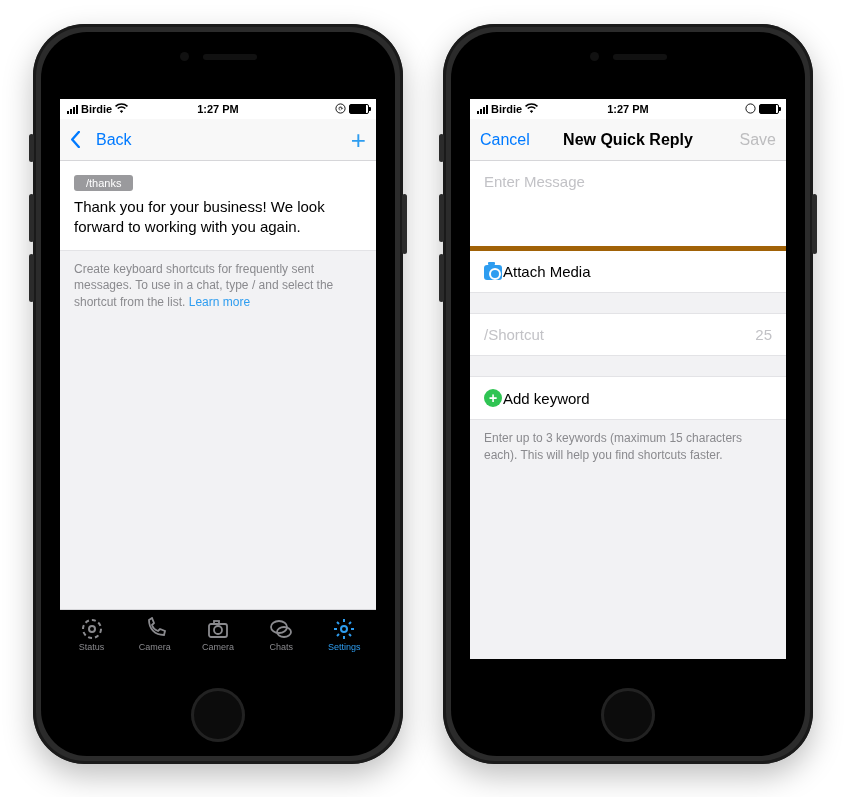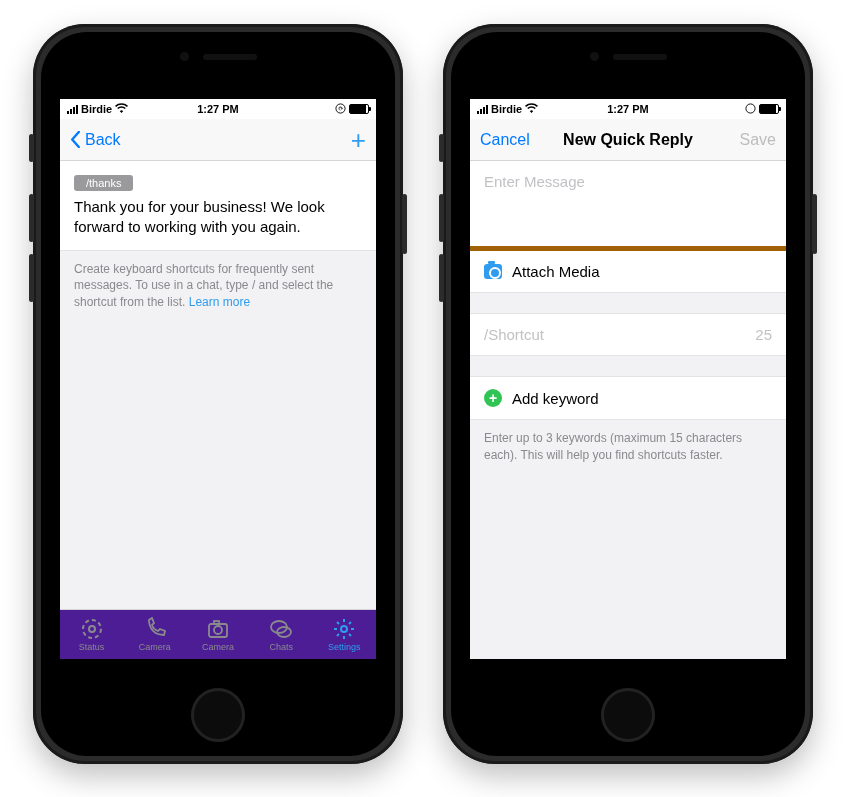--- a/index.html
+++ b/index.html
@@ -80,49 +80,49 @@
   .battery i{display:block;height:100%;width:90%;background:#000;}
 
   
   .navbar {
     height:42px; border-bottom:1px solid #d6d6d9;
     display:flex; align-items:center; justify-content:space-between;
     padding:0 10px; position:relative;
     background:#f8f8f8;
   }
   .nav-title { position:absolute; left:0; right:0; text-align:center; font-size:16px; font-weight:700; pointer-events:none;}
-  .nav-btn { color:#007aff; font-size:16px; display:flex; align-items:center; gap:4px; cursor:pointer; }
+  .nav-btn { color:#007aff; font-size:16px; display:flex; align-items:center; gap:15px; cursor:pointer; }
   .nav-btn.disabled { color:#bdbdbf; }
   .chev { width:11px; height:17px; }
   .plus { font-size:26px; font-weight:300; color:#2e9df0; line-height:1; }
 
   
   .content { flex:1; background:#f2f2f4; overflow:auto; }
   .card { background:#fff; border-bottom:1px solid #e3e3e6; border-top:1px solid #e3e3e6; padding:12px 14px; }
   .card:first-child { border-top:none; }
   .badge {
     display:inline-block; background:#9a9a9d; color:#fff;
     font-size:11px; padding:2px 12px; border-radius:3px; margin-bottom:6px;
   }
   .msg { font-size:15px; color:#000; line-height:1.35; }
   .hint { font-size:12px; color:#8a8a8e; padding:10px 14px; line-height:1.4; }
   .hint a { color:#2e9df0; cursor:pointer; }
 
   
   .tabbar {
-    height:50px; border-top:1px solid #d6d6d9; background:#4c1d95;
+    height:50px; border-top:1px solid #d6d6d9; background:#000000;
     display:flex; justify-content:space-around; align-items:center;
   }
   .tab { display:flex; flex-direction:column; align-items:center; gap:1px; font-size:9px; color:#8a8a8e; cursor:pointer; width:20%; }
   .tab.active { color:#2e9df0; }
   .tab svg { width:24px; height:24px; }
 
   
   .input-area { background:#fff; min-height:90px; padding:12px 14px; color:#c2c2c6; font-size:15px; border-bottom:5px solid #a16207; }
-  .row { background:#fff; border-top:1px solid #e3e3e6; border-bottom:1px solid #e3e3e6; padding:12px 14px; display:flex; align-items:center; gap:10px; font-size:15px; margin-top:20px; }
+  .row { background:#fff; border-top:1px solid #e3e3e6; border-bottom:1px solid #e3e3e6; padding:12px 14px; display:flex; align-items:flex-end; gap:1px; font-size:15px; margin-top:20px; }
   .row.shortcut { color:#c2c2c6; justify-content:space-between; }
   .icon-cam { width:18px; height:15px; background:#2e9df0; border-radius:3px; position:relative; }
   .icon-cam::before{content:"";position:absolute;top:3px;left:5px;width:8px;height:8px;border:2px solid #fff;border-radius:50%;}
   .icon-cam::after{content:"";position:absolute;top:-3px;left:4px;width:7px;height:3px;background:#2e9df0;border-radius:1px;}
   .icon-plus { width:18px; height:18px; border-radius:50%; background:#2fc453; color:#fff; display:flex; align-items:center; justify-content:center; font-size:14px; font-weight:700; }
 </style>
 </head>
 <body>
 
 <div class="phone">

